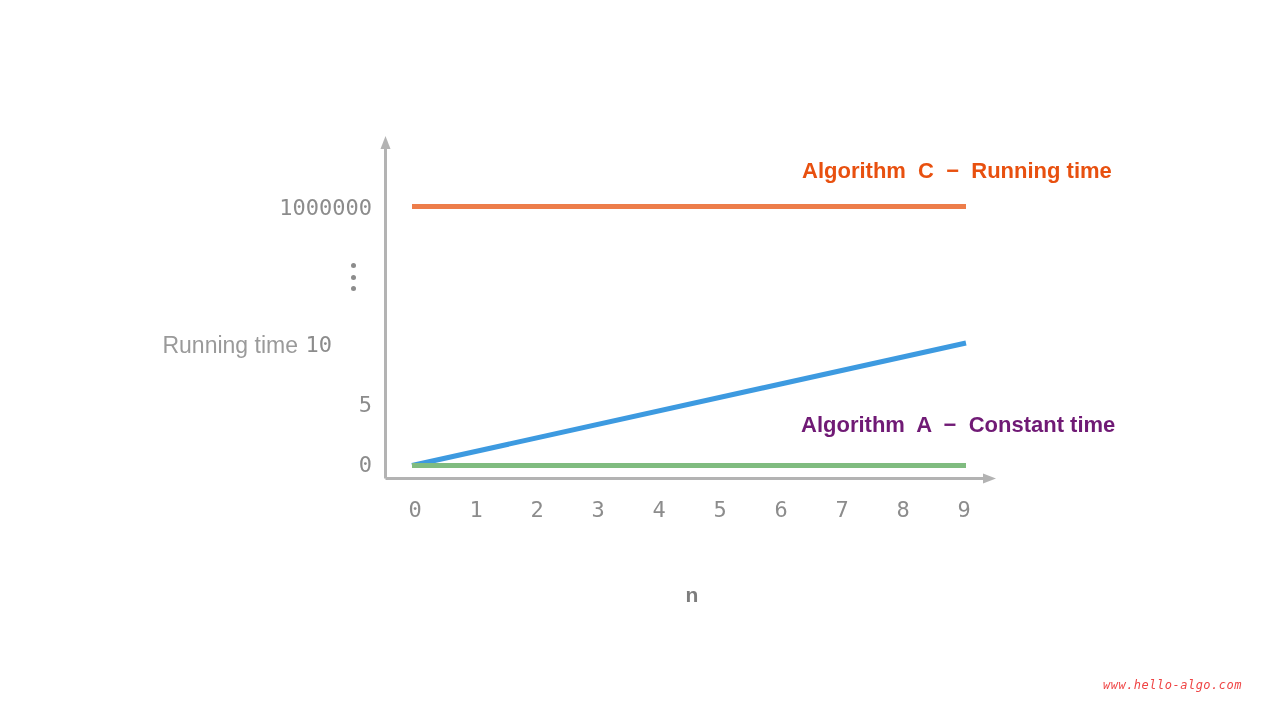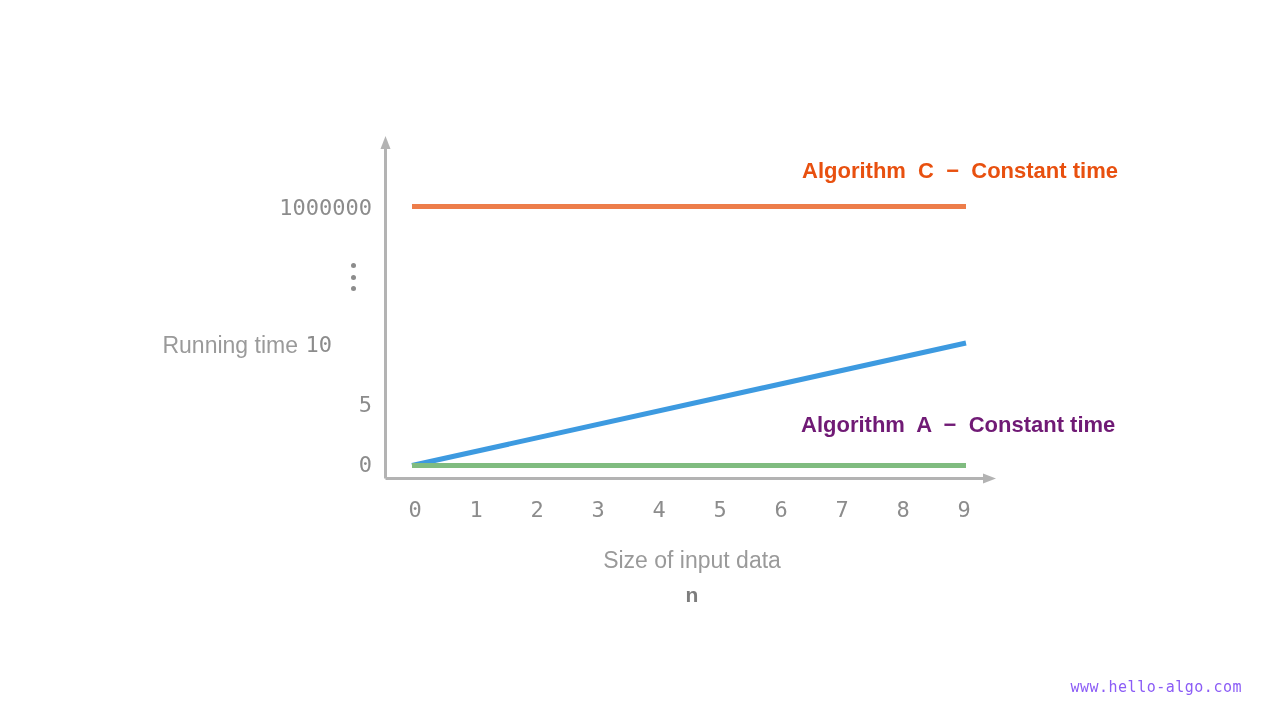--- a/index.html
+++ b/index.html
@@ -69,23 +69,24 @@
 
   .legend-label {
     font-family: "Liberation Sans", sans-serif;
     font-size: 22px;
     font-weight: bold;
     white-space: pre;
   }
 
   .watermark {
     font-family: "DejaVu Sans Mono", "Liberation Mono", monospace;
-    font-size: 15px;
-    color: #8b5cf6;
+    font-size: 12px;
+    color: #ef4444;
     letter-spacing: 0.5px;
+    font-style: italic;
   }
 
   .ydots {
     position: absolute;
     display: flex;
     flex-direction: column;
     align-items: center;
     justify-content: space-between;
     height: 28px;
   }
@@ -139,23 +140,22 @@
   <div class="abs xtick" style="left:456px;  top:497px;">1</div>
   <div class="abs xtick" style="left:517px;  top:497px;">2</div>
   <div class="abs xtick" style="left:578px;  top:497px;">3</div>
   <div class="abs xtick" style="left:639px;  top:497px;">4</div>
   <div class="abs xtick" style="left:700px;  top:497px;">5</div>
   <div class="abs xtick" style="left:761px;  top:497px;">6</div>
   <div class="abs xtick" style="left:822px;  top:497px;">7</div>
   <div class="abs xtick" style="left:883px;  top:497px;">8</div>
   <div class="abs xtick" style="left:944px;  top:497px;">9</div>
 
-  <div class="abs axis-title" style="left:492px; top:547px; width:400px;">Size of input data</div>
   <div class="abs axis-title-var" style="left:492px; top:583px; width:400px;">n</div>
 
-  <div class="abs legend-label" style="left:802px; top:158px; color:#E8500F;">Algorithm  C  −  Constant time</div>
+  <div class="abs legend-label" style="left:802px; top:158px; color:#E8500F;">Algorithm  C  −  Running time</div>
 
 
   <div class="abs legend-label" style="left:801px; top:412px; color:#701a75;">Algorithm  A  −  Constant time</div>
 
   <div class="abs watermark" style="right:38px; top:678px;">www.hello-algo.com</div>
 
 </div>
 
 </body></html>

